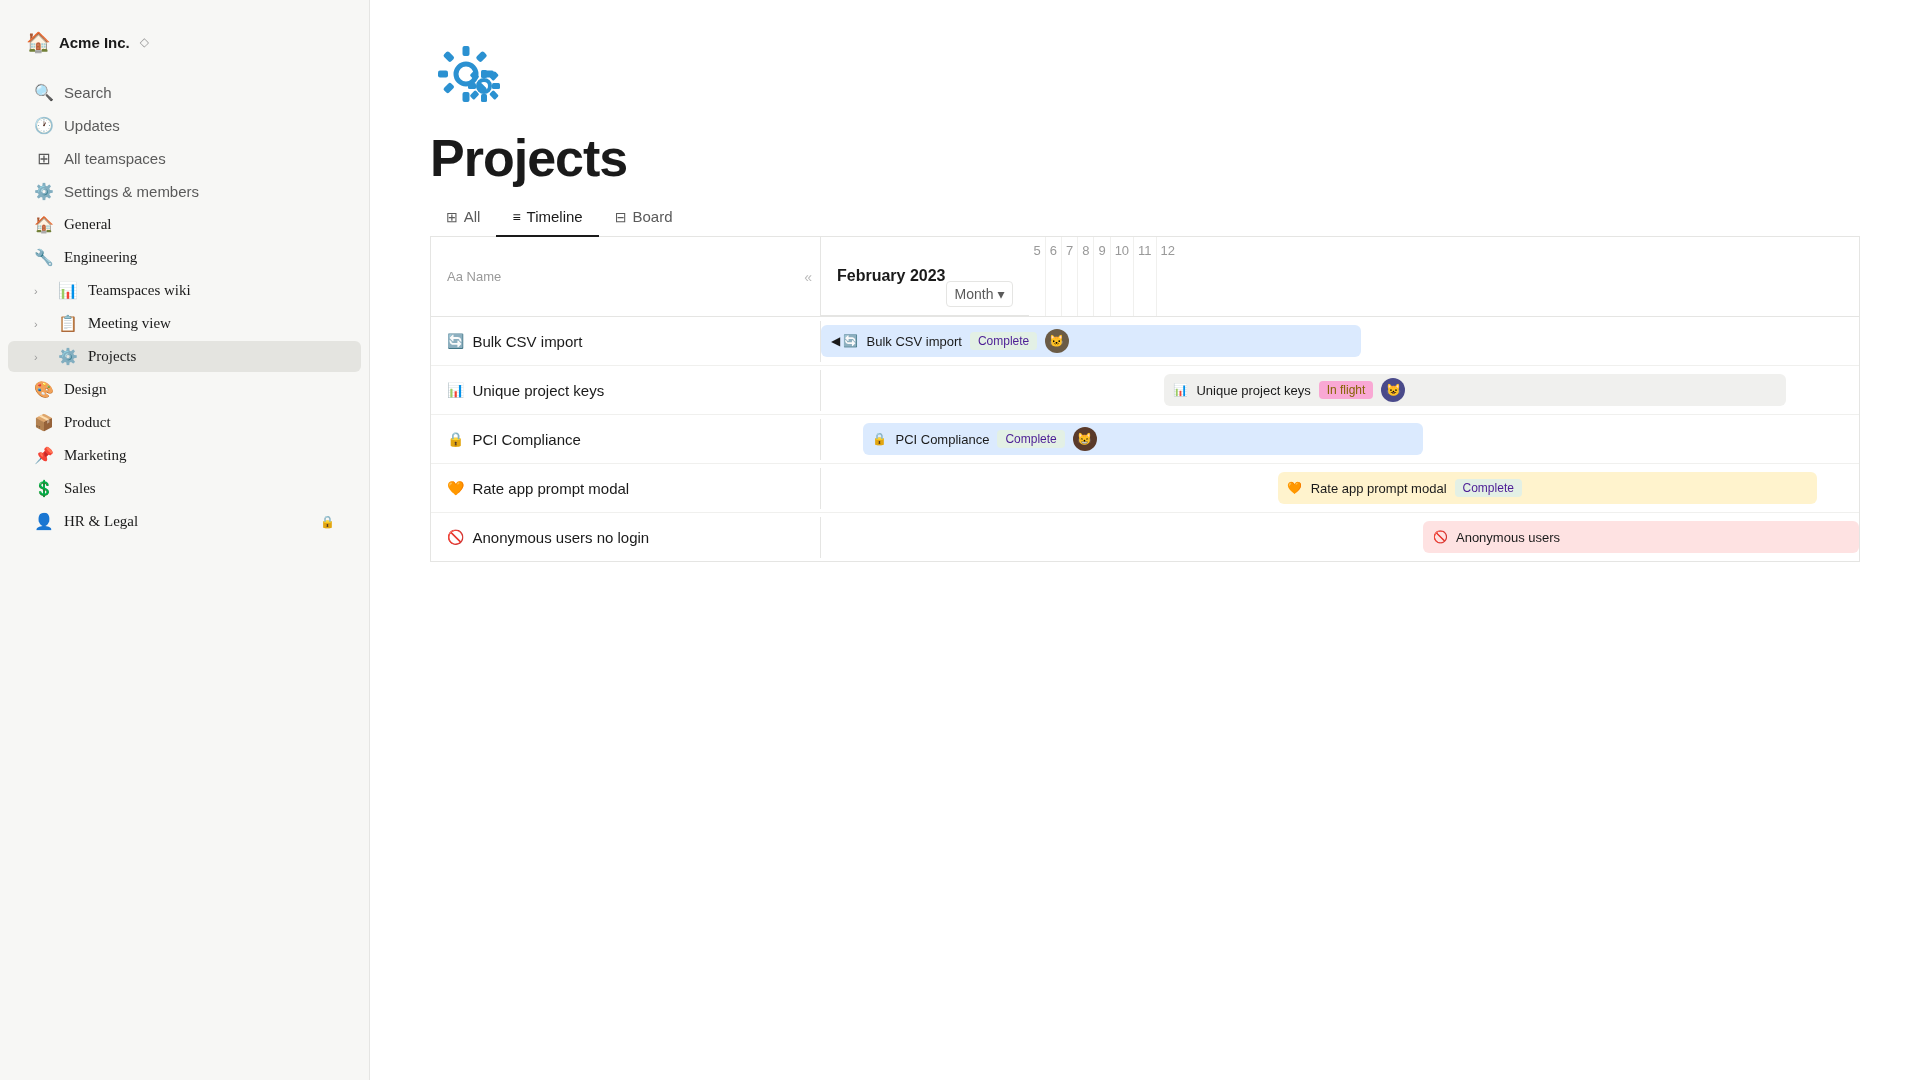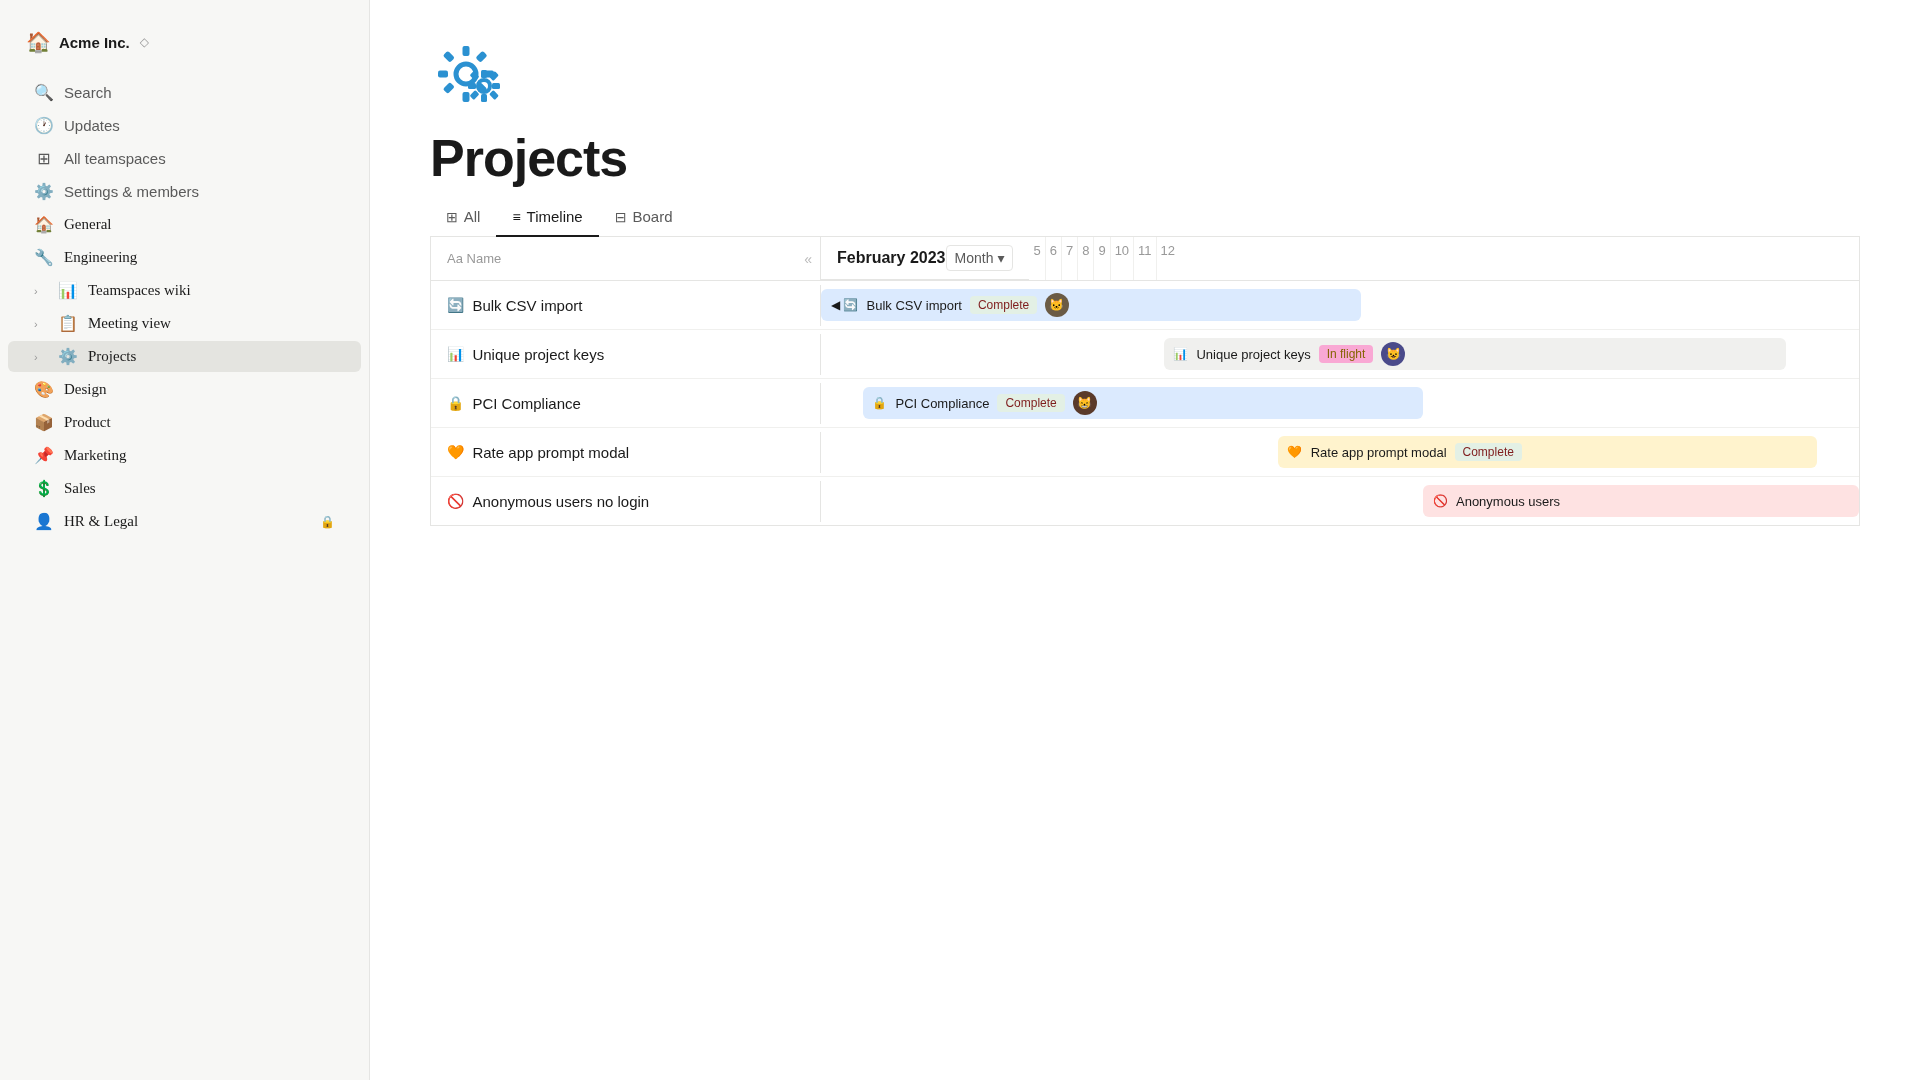--- a/index.html
+++ b/index.html
@@ -178,20 +178,21 @@
     .month-view-btn {
       display: flex;
       align-items: center;
       gap: 4px;
       font-size: 14px;
       color: #5a5a5a;
       cursor: pointer;
       padding: 4px 8px;
       border-radius: 4px;
       border: 1px solid #e5e5e3;
+      margin-top: 36px;
     }
     .calendar-days-row {
       display: flex;
     }
     .day-col {
       flex: 1;
       text-align: center;
       padding: 6px 4px;
       font-size: 13px;
       color: #999;
@@ -242,21 +243,21 @@
       overflow: hidden;
     }
     .bar-icon { font-size: 12px; }
     .bar-label { font-weight: 500; }
     .status-badge {
       padding: 2px 8px;
       border-radius: 4px;
       font-size: 12px;
       font-weight: 500;
     }
-    .status-complete { background: #e3f0e5; color: #7f1d1d; }
+    .status-complete { background: #e3f0e5; color: #4c1d95; }
     .status-inflight { background: #f9a8d4; color: #856404; }
     .avatar {
       width: 24px;
       height: 24px;
       border-radius: 50%;
       background: #666;
       display: flex;
       align-items: center;
       justify-content: center;
       font-size: 12px;

